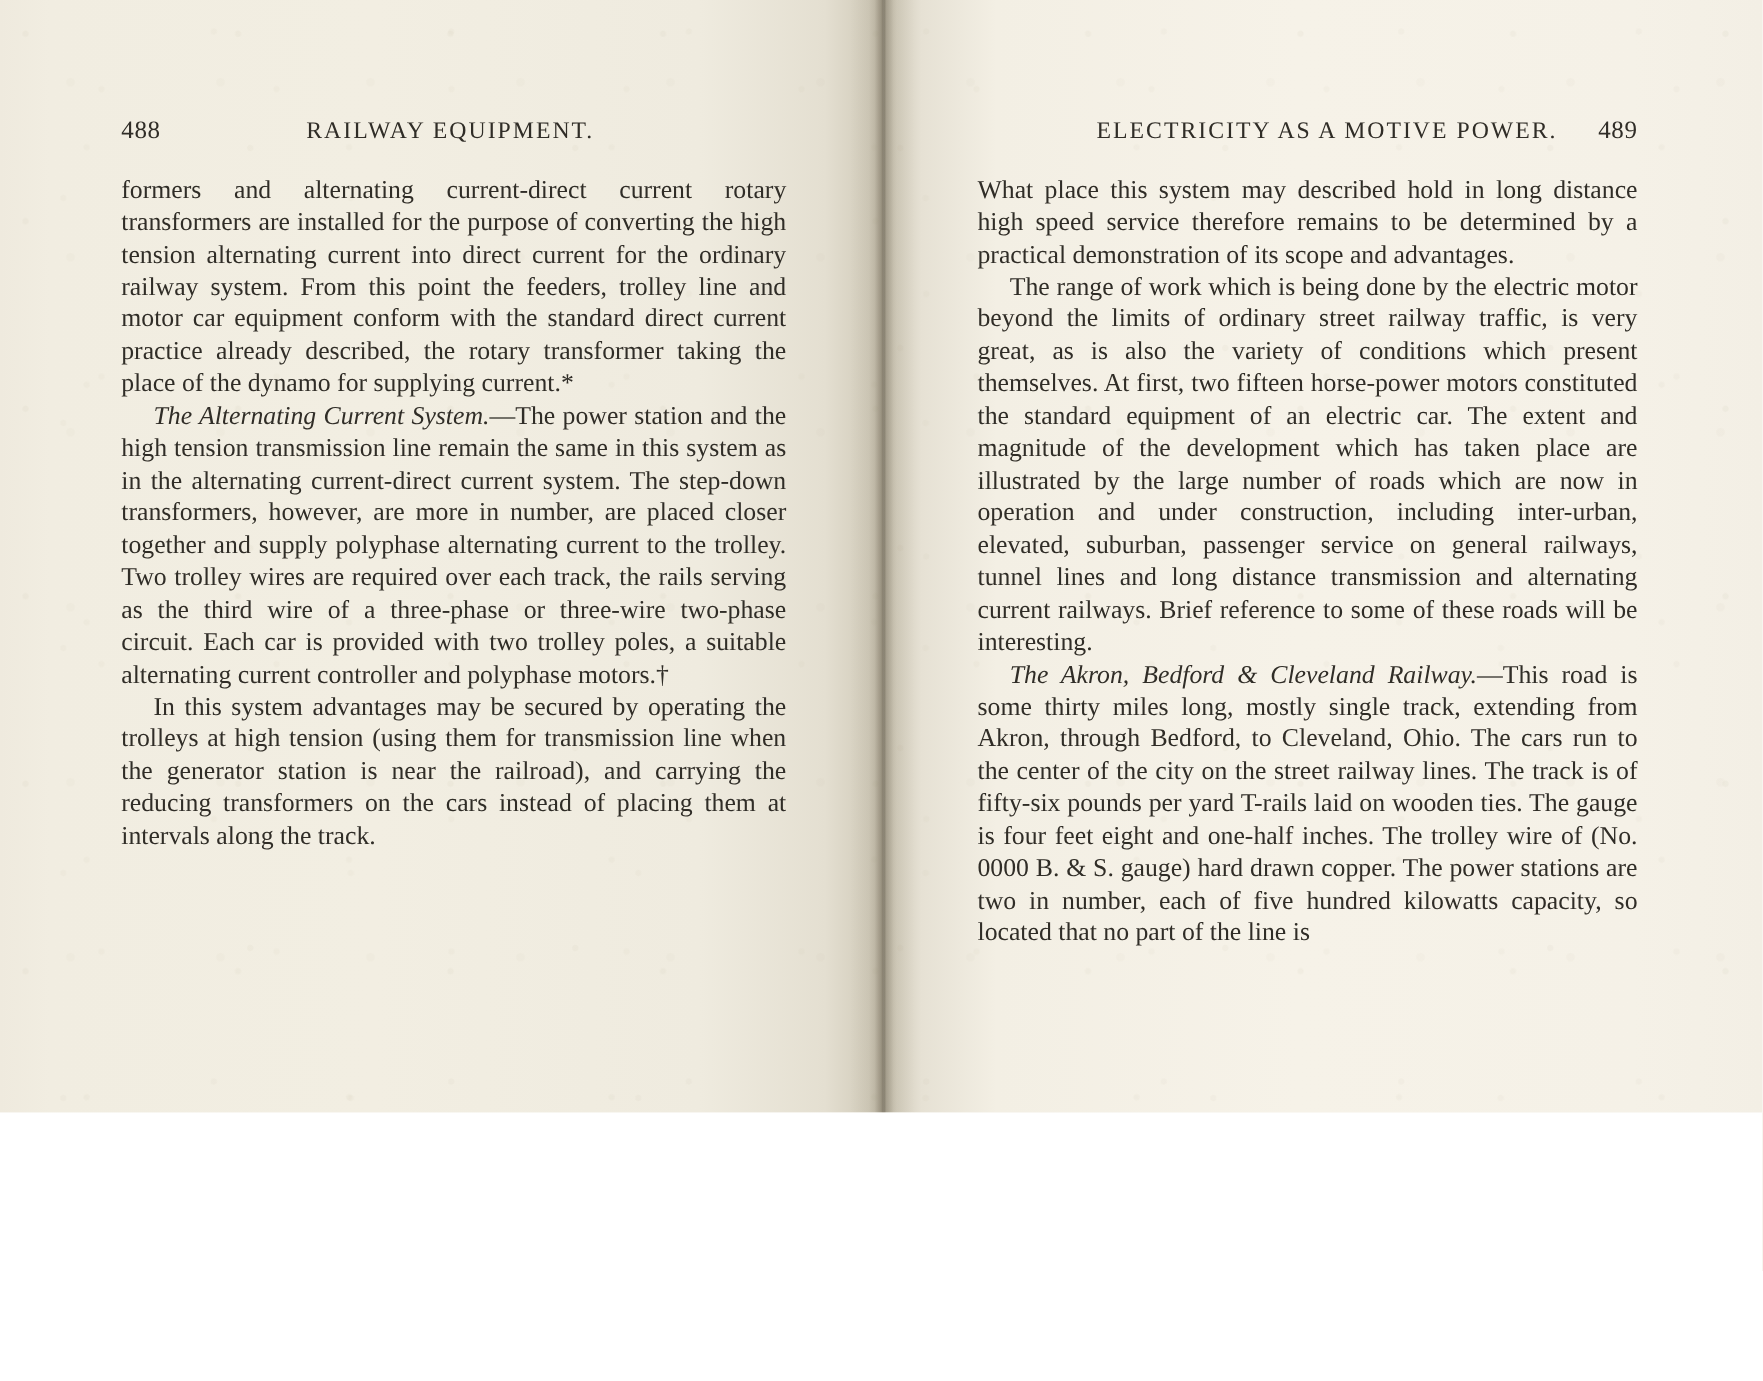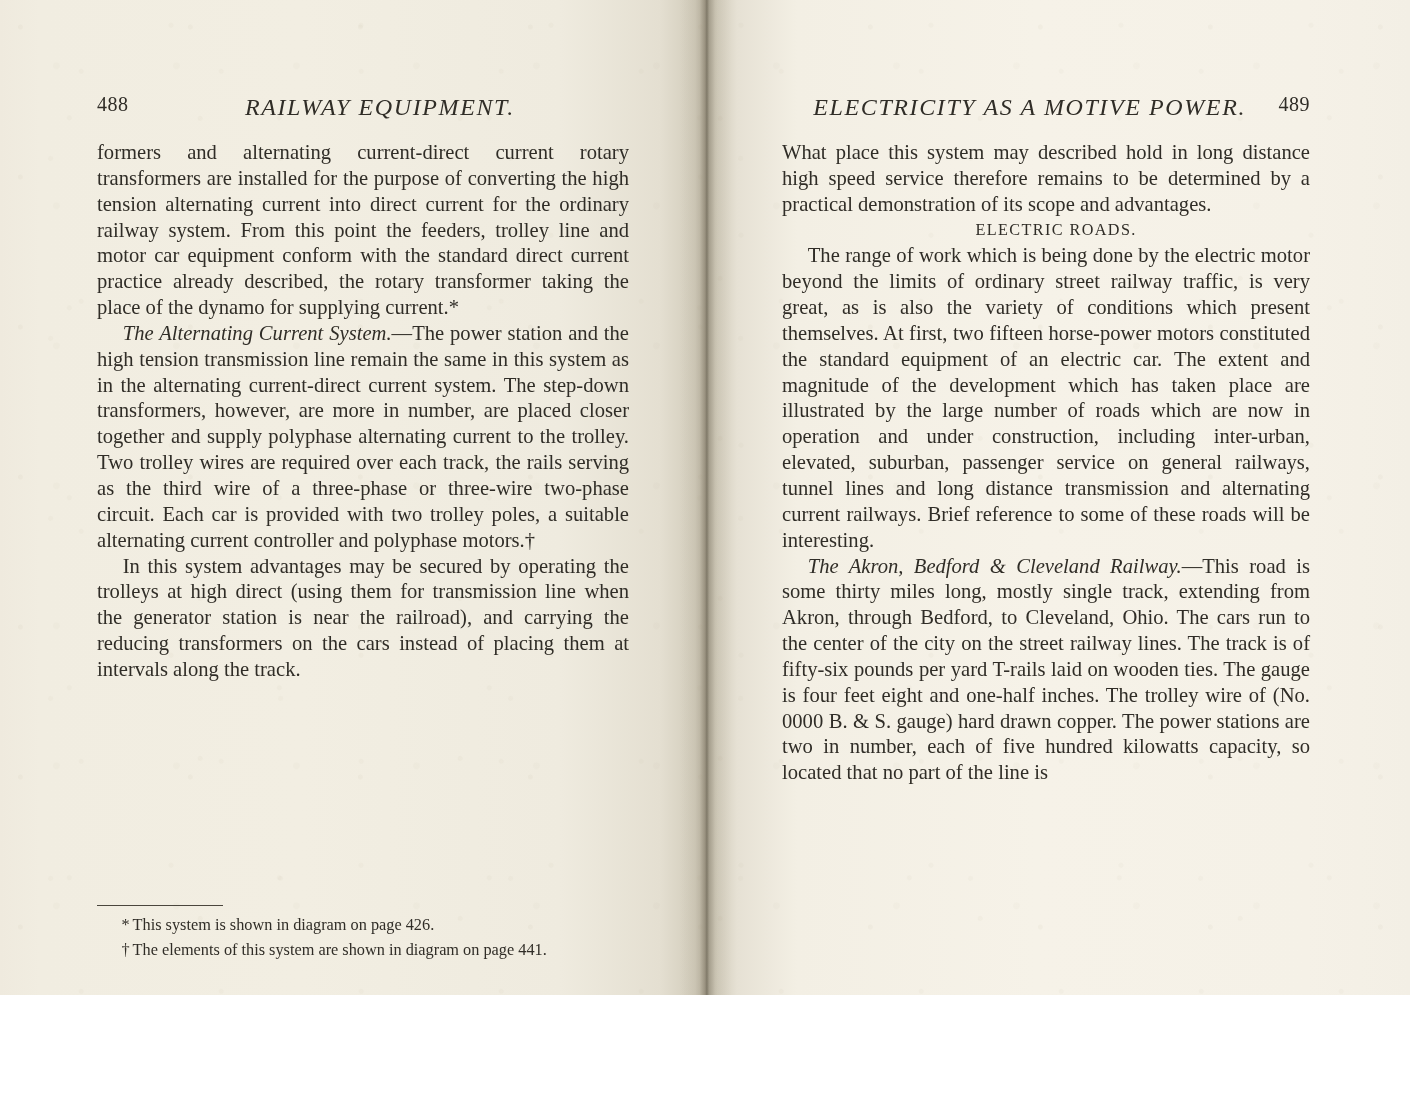--- a/index.html
+++ b/index.html
@@ -3,21 +3,21 @@
 <meta charset="utf-8">
 <style>
   html, body {
     margin: 0;
     padding: 0;
     background: #ffffff;
   }
   #page {
     position: relative;
     width: 1410px;
-    height: 995px;
+    height: 890px;
     overflow: hidden;
     background: #efebdf;
     font-family: "Liberation Serif", "DejaVu Serif", serif;
     color: #2b2b28;
   }
 
   
   .sheet {
     position: absolute;
     top: 0;
@@ -101,22 +101,21 @@
     position: absolute;
     top: 0;
     font-size: 20px;
     letter-spacing: .5px;
   }
   #folio-left  { left: 0; }
   #folio-right { right: 0; }
   .head-title {
     position: absolute;
     top: 1px;
-    font-style: italic;
-    font-size: 24px;
+    font-size: 19px;
     letter-spacing: 1.6px;
     white-space: nowrap;
   }
   #head-title-left  { left: 148px; }
   #head-title-right { right: 64px; }
 
   .body {
     position: absolute;
     top: 140px;
     width: 100%;
@@ -184,41 +183,40 @@
   <div class="column" id="col-left">
 
     <div class="running-head">
       <span class="folio" id="folio-left">488</span>
       <span class="head-title" id="head-title-left">RAILWAY EQUIPMENT.</span>
     </div>
 
     <div class="body">
       <p class="noindent">formers and alternating current-direct current rotary transformers are installed for the purpose of converting the high tension alternating current into direct current for the ordinary railway system.  From this point the feeders, trolley line and motor car equipment conform with the standard direct current practice already described, the rotary transformer taking the place of the dynamo for supplying current.*</p>
       <p><span class="runin">The Alternating Current System.</span><span>—The power station and the high tension transmission line remain the same in this system as in the alternating current-direct current system.  The step-down transformers, however, are more in number, are placed closer together and supply polyphase alternating current to the trolley.  Two trolley wires are required over each track, the rails serving as the third wire of a three-phase or three-wire two-phase circuit.  Each car is provided with two trolley poles, a suitable alternating current controller and polyphase motors.†</span></p>
-      <p>In this system advantages may be secured by operating the trolleys at high direct (using them for transmission line when the generator station is near the railroad), and carrying the reducing transformers on the cars instead of placing them at intervals along the track.</p>
+      <p>In this system advantages may be secured by operating the trolleys at high tension (using them for transmission line when the generator station is near the railroad), and carrying the reducing transformers on the cars instead of placing them at intervals along the track.</p>
     </div>
   </div>
 
   <div id="footnotes">
     <div id="footnote-rule"></div>
     <p><span class="fn-mark">*</span><span>This system is shown in diagram on page 426.</span></p>
     <p><span class="fn-mark">†</span><span>The elements of this system are shown in diagram on page 441.</span></p>
   </div>
 
   <div class="column" id="col-right">
 
     <div class="running-head">
       <span class="head-title" id="head-title-right">ELECTRICITY AS A MOTIVE POWER.</span>
       <span class="folio" id="folio-right">489</span>
     </div>
 
     <div class="body">
       <p class="noindent">What place this system may described hold in long distance high speed service therefore remains to be determined by a practical demonstration of its scope and advantages.</p>
 
-      <p class="section-head">ELECTRIC ROADS.</p>
 
       <p>The range of work which is being done by the electric motor beyond the limits of ordinary street railway traffic, is very great, as is also the variety of conditions which present themselves.  At first, two fifteen horse-power motors constituted the standard equipment of an electric car.  The extent and magnitude of the development which has taken place are illustrated by the large number of roads which are now in operation and under construction, including inter-urban, elevated, suburban, passenger service on general railways, tunnel lines and long distance transmission and alternating current railways.  Brief reference to some of these roads will be interesting.</p>
 
       <p><span class="runin">The Akron, Bedford &amp; Cleveland Railway.</span><span>—This road is some thirty miles long, mostly single track, extending from Akron, through Bedford, to Cleveland, Ohio.  The cars run to the center of the city on the street railway lines.  The track is of fifty-six pounds per yard T-rails laid on wooden ties.  The gauge is four feet eight and one-half inches.  The trolley wire of (No. 0000 B. &amp; S. gauge) hard drawn copper.  The power stations are two in number, each of five hundred kilowatts capacity, so located that no part of the line is</span></p>
     </div>
   </div>
 
 </div>
 
 </body></html>

